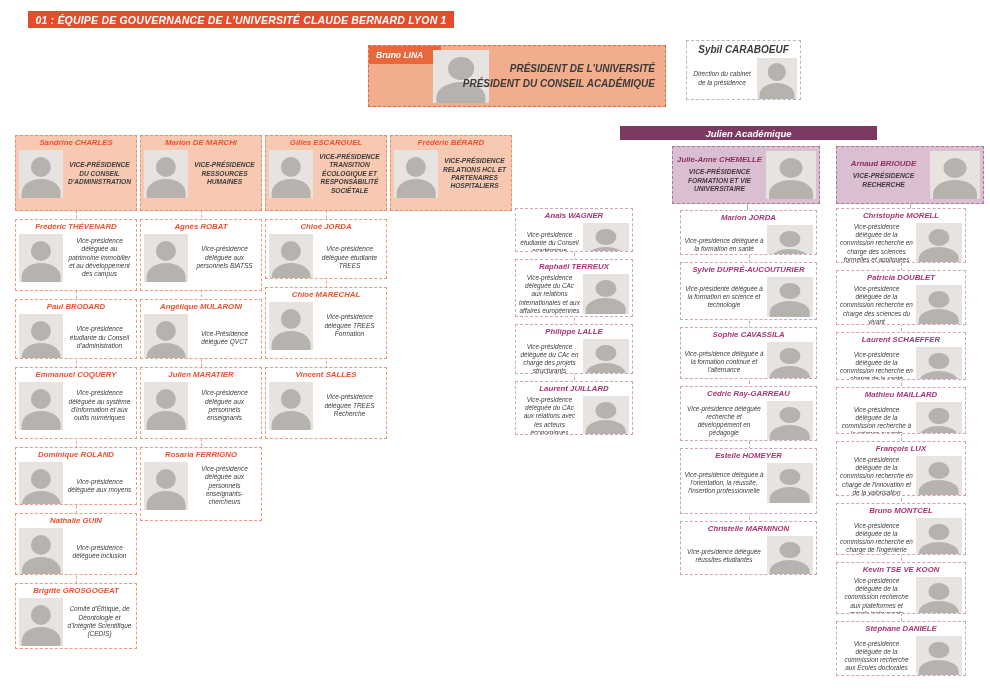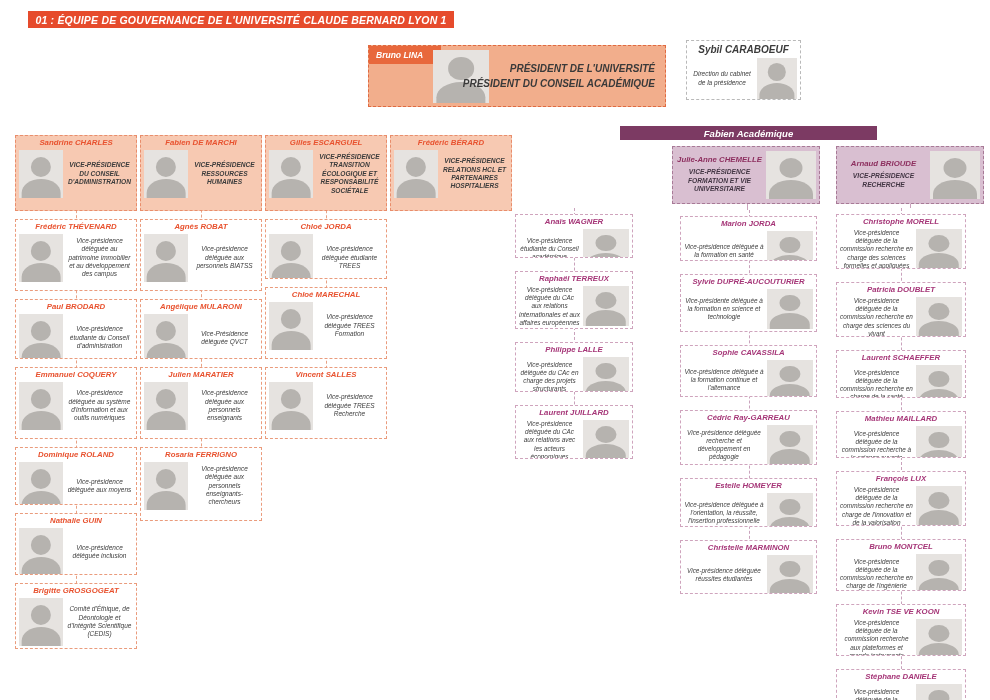--- a/index.html
+++ b/index.html
@@ -48,21 +48,21 @@
 
   
   .ac-bar{position:absolute;left:620px;top:126px;width:257px;height:14px;background:#7c3a63;color:#fff;
           font-weight:bold;font-style:italic;font-size:9.5px;display:flex;align-items:center;justify-content:center;}
   .acv-card{position:absolute;width:148px;height:58px;background:#d9bfd1;border:1px dashed #a87a97;
             box-sizing:border-box;display:flex;align-items:center;padding:3px;gap:3px;z-index:1;}
   .acv-card .txt{flex:1;display:flex;flex-direction:column;justify-content:center;gap:3px;}
   .acv-card .pname{padding:0;color:#8d2f5f;}
   .acv-card .ptitle{font-weight:bold;font-size:6.7px;color:#433644;}
   .acv-card .photo{width:50px;height:48px;}
-  .ac-card{border:1px dashed #cfa4bd;margin-top:6px;}
+  .ac-card{border:1px dashed #cfa4bd;}
   .ac-card .ptitle{font-size:6.4px;}
   .ac-card .photo{width:46px;height:40px;}
 
   
   .col{position:absolute;display:flex;flex-direction:column;gap:8px;}
   .col::before{content:"";position:absolute;left:50%;top:0;bottom:0;border-left:1px dashed #e8a285;z-index:0;}
   .col.rgt{gap:7px;}
   .col.rgt::before{border-left-color:#c9a2bc;}
   .stub{position:absolute;border-left:1px dashed #c9a2bc;width:0;z-index:0;}
 </style>
@@ -137,21 +137,21 @@
       <div class="pname o">Brigitte GROSGOGEAT</div>
       <div class="body">
           <div class="photo"></div>
       <div class="ptitle">Comité d'Éthique, de Déontologie et d'Intégrité Scientifique (CEDIS)</div>
         </div>
     </div>
   </div>
 
   <div class="col" style="left:140px;top:135px;width:122px;">
     <div class="card vp-card" style="height:76px">
-      <div class="pname o">Fabien DE MARCHI</div>
+      <div class="pname o">Marion DE MARCHI</div>
       <div class="body">
           <div class="photo"></div>
       <div class="ptitle">VICE-PRÉSIDENCE RESSOURCES HUMAINES</div>
         </div>
     </div>
     <div class="card sub-card" style="height:72px">
       <div class="pname o">Agnès ROBAT</div>
       <div class="body">
           <div class="photo"></div>
       <div class="ptitle">Vice-présidence déléguée aux personnels BIATSS</div>
@@ -214,21 +214,21 @@
   <div class="col" style="left:390px;top:135px;width:122px;">
     <div class="card vp-card" style="height:76px">
       <div class="pname o">Frédéric BÉRARD</div>
       <div class="body">
           <div class="photo"></div>
       <div class="ptitle">VICE-PRÉSIDENCE RELATIONS HCL ET PARTENAIRES HOSPITALIERS</div>
         </div>
     </div>
   </div>
 
-  <div class="ac-bar">Fabien Académique</div>
+  <div class="ac-bar">Julien Académique</div>
 
   <div class="acv-card" style="left:672px;top:146px;">
     <div class="txt">
       <div class="pname">Julie-Anne CHEMELLE</div>
       <div class="ptitle">VICE-PRÉSIDENCE FORMATION ET VIE UNIVERSITAIRE</div>
     </div>
     <div class="photo"></div>
   </div>
 
   <div class="acv-card" style="left:836px;top:146px;">
@@ -295,21 +295,21 @@
       <div class="photo"></div>
         </div>
     </div>
     <div class="card ac-card" style="height:55px">
       <div class="pname m">Cédric Ray-GARREAU</div>
       <div class="body">
       <div class="ptitle">Vice-présidence déléguée recherche et développement en pédagogie</div>
       <div class="photo"></div>
         </div>
     </div>
-    <div class="card ac-card" style="height:49px">
+    <div class="card ac-card" style="height:66px">
       <div class="pname m">Estelle HOMEYER</div>
       <div class="body">
       <div class="ptitle">Vice-présidence déléguée à l'orientation, la réussite, l'insertion professionnelle</div>
       <div class="photo"></div>
         </div>
     </div>
     <div class="card ac-card" style="height:54px">
       <div class="pname m">Christelle MARMINON</div>
       <div class="body">
       <div class="ptitle">Vice-présidence déléguée réussites étudiantes</div>

